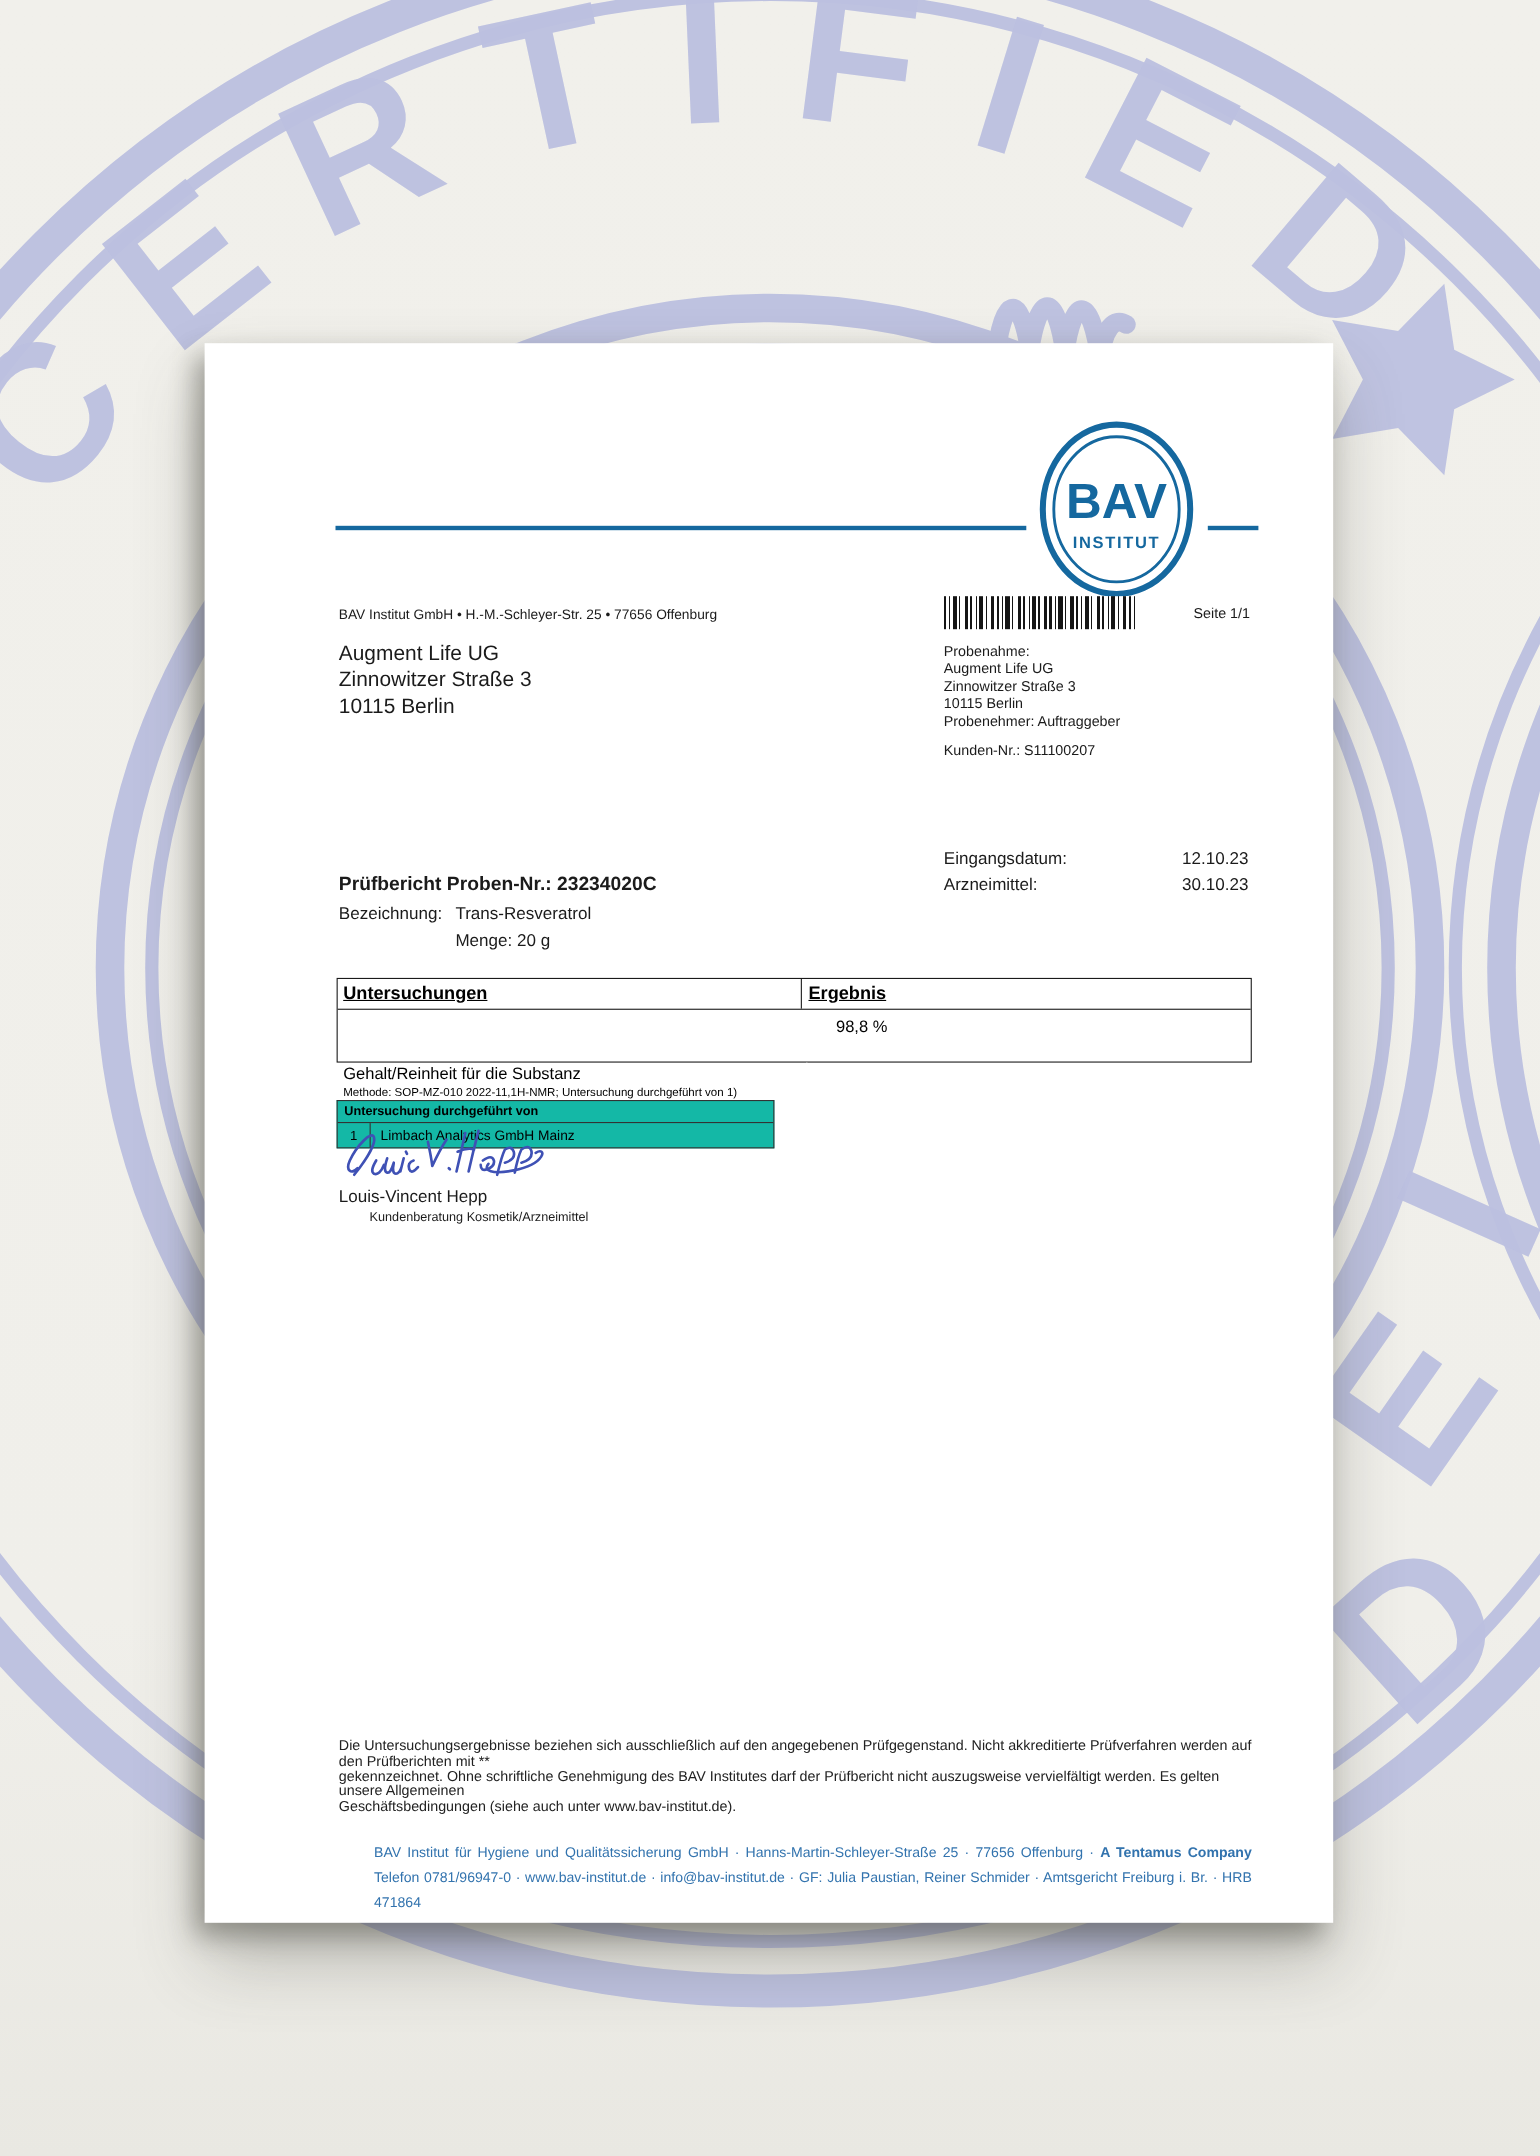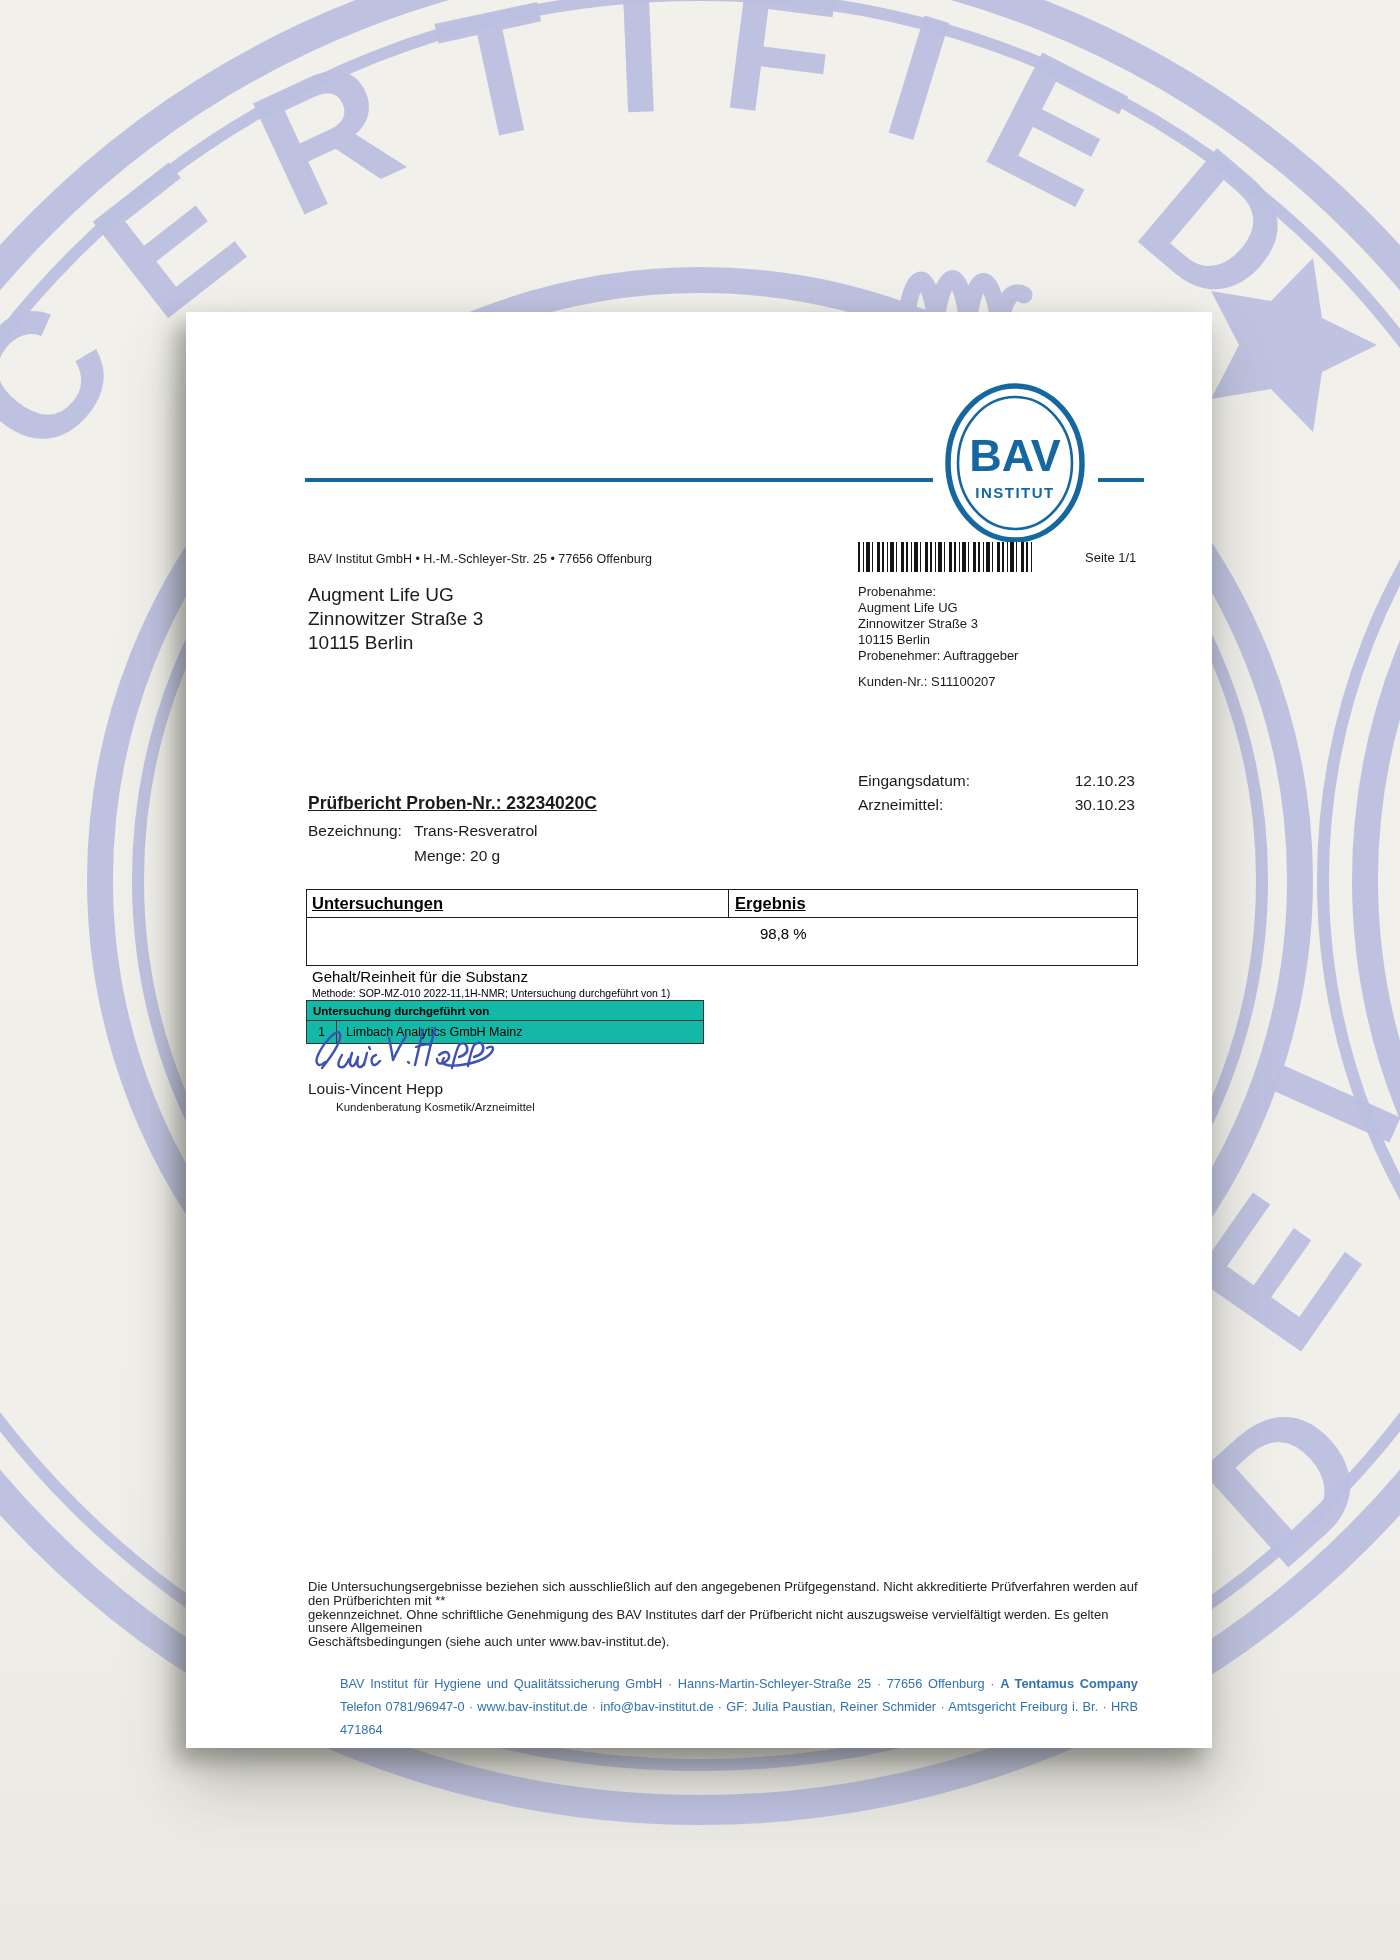--- a/index.html
+++ b/index.html
@@ -125,21 +125,21 @@
       <div class="row">
         <span>Eingangsdatum:</span>
         <span class="val">12.10.23</span>
       </div>
       <div class="row">
         <span>Arzneimittel:</span>
         <span class="val">30.10.23</span>
       </div>
     </div>
 
-    <div class="abs report-title" style="left:122px;top:481px;text-decoration:underline;">Prüfbericht Proben-Nr.: 23234020C</div>
+    <div class="abs report-title" style="left:122px;top:481px;">Prüfbericht Proben-Nr.: 23234020C</div>
     <div class="abs bez" style="left:122px;top:510px;">Bezeichnung:</div>
     <div class="abs bez" style="left:228px;top:510px;">Trans-Resveratrol</div>
     <div class="abs bez" style="left:228px;top:535px;">Menge: 20 g</div>
 
     <div class="rtable">
       <div class="hd">
         <div class="c1">Untersuchungen</div>
         <div class="c2">Ergebnis</div>
       </div>
       <div class="bd">

